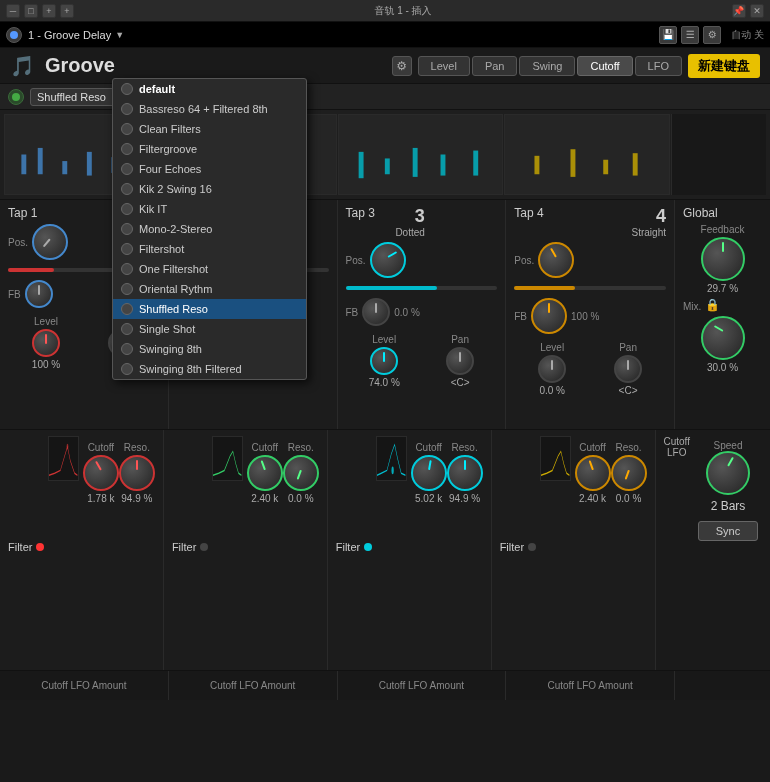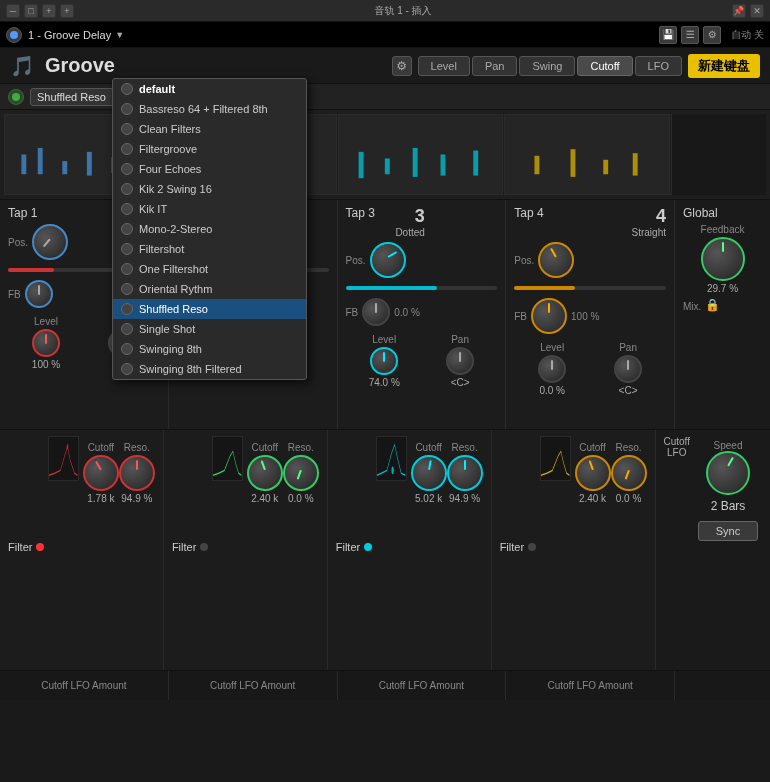--- a/index.html
+++ b/index.html
@@ -677,20 +677,26 @@
       <span class="small-label">Feedback</span>
       <div class="knob large knob-green">
         <div class="knob-indicator" style="background:#55ff88;"></div>
       </div>
       <span class="knob-value">29.7 %</span>
     </div>
     <div class="mix-lock-row">
       <span class="small-label">Mix.</span>
       <span class="lock-icon">🔒</span>
     </div>
+    <div class="knob-with-label">
+      <div class="knob large knob-green">
+        <div class="knob-indicator" style="background:#55ff88;transform:translateX(-50%) rotate(-60deg);transform-origin:bottom center;"></div>
+      </div>
+      <span class="knob-value">30.0 %</span>
+    </div>
   </div>
 </div>
 
 <div class="bottom-filters-row">
 
   <div class="filter-col">
     <div class="filter-header">
       <span class="filter-label">Filter</span>
       <div class="filter-led red"></div>
     </div>

